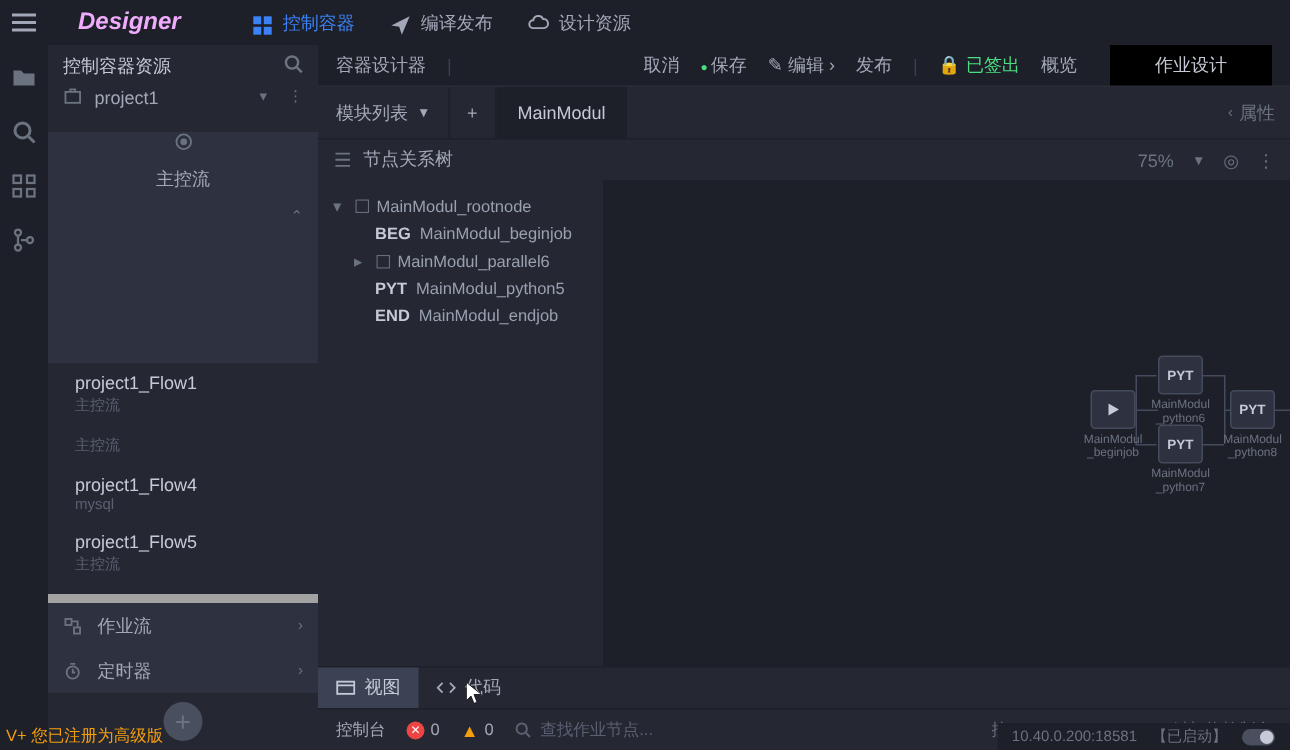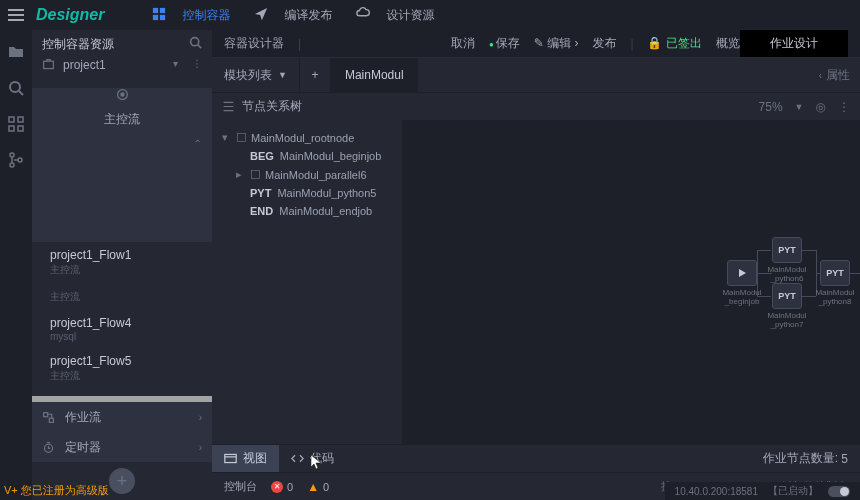--- a/index.html
+++ b/index.html
@@ -1,22 +1,22 @@
 <!DOCTYPE html>
 <html><head>
 <meta charset="utf-8">
 <style>
 *{box-sizing:border-box;margin:0;padding:0;font-family:-apple-system,"PingFang SC","Microsoft YaHei",sans-serif}
 body{background:#1e2029;color:#a3a8b8;font-size:12px;overflow:hidden;width:860px;height:500px}
 .topbar{height:30px;background:#1e2029;display:flex;align-items:center;padding:0 8px;gap:8px}
 .hamburger{width:20px;height:20px;display:flex;flex-direction:column;justify-content:center;gap:3px;cursor:pointer}
 .hamburger span{height:2px;background:#a3a8b8;width:16px}
-.logo{color:#14b8a6;font-weight:700;font-size:16px;font-style:italic;margin-left:0}
+.logo{color:#f0abfc;font-weight:700;font-size:16px;font-style:italic;margin-left:16px}
 .topnav{display:flex;gap:24px;margin-left:40px}
-.topnav-item{display:flex;align-items:flex-start;gap:16px;cursor:pointer;color:#a3a8b8}
+.topnav-item{display:flex;align-items:flex-end;gap:6px;cursor:pointer;color:#a3a8b8}
 .topnav-item.active{color:#3b82f6}
 .topnav-item svg{width:14px;height:14px}
 .body{display:flex;height:470px}
 .iconrail{width:32px;background:#1e2029;display:flex;flex-direction:column;align-items:center;gap:20px;padding-top:14px}
 .iconrail div{width:16px;height:16px;color:#6b7280;cursor:pointer}
 .sidebar{width:180px;background:#252833;display:flex;flex-direction:column}
 .side-header{height:28px;display:flex;align-items:center;padding:0 10px;justify-content:space-between;color:#c5cad6}
 .search-ic{color:#6b7280}
 .proj-row{display:flex;align-items:flex-start;height:30px;padding:0 10px;gap:8px;cursor:pointer}
 .proj-chev{margin-left:auto;color:#6b7280;font-size:10px}
@@ -29,21 +29,21 @@
 .foot-sections{border-top:6px solid #a3a3a3}
 .add-big{height:38px;display:flex;align-items:center;justify-content:center}
 .add-circle{width:26px;height:26px;border-radius:50%;background:#4a4f5f;display:flex;align-items:center;justify-content:center;color:#6b7280;font-size:18px;cursor:pointer}
 .main{flex:1;background:#1e2029;display:flex;flex-direction:column;position:relative}
 .crumb{height:28px;display:flex;align-items:center;padding:0 12px;gap:14px;font-size:12px;border-bottom:1px solid #2a2d38}
 .crumb .sep{color:#3a3f4f}
 .crumb-right{margin-left:auto;display:flex;gap:14px;align-items:center}
 .crumb-right span{cursor:pointer}
 .green{color:#4ade80}
 .save-dot{color:#4ade80;font-size:8px;margin-right:2px}
-.farright{display:flex;gap:0;align-items:center}
+.farright{display:flex;gap:22px;align-items:center}
 .design-btn{background:#000000;padding:5px 30px;color:#c5cad6}
 .tabbar{height:34px;background:#252833;display:flex;align-items:stretch}
 .modlist{display:flex;align-items:center;gap:6px;padding:0 12px;color:#a3a8b8;cursor:pointer}
 .addtab{width:32px;display:flex;align-items:center;justify-content:center;border-left:1px solid #1e2029;border-right:1px solid #1e2029;cursor:pointer;color:#a3a8b8}
 .tab{padding:0 14px;display:flex;align-items:center;background:#1e2029;color:#c5cad6;cursor:pointer}
 .propbtn{margin-left:auto;display:flex;align-items:center;padding:0 10px;gap:4px;color:#6b7280;cursor:pointer}
 .treebar{height:28px;background:#252833;display:flex;align-items:center;padding:0 10px;gap:7px;border-top:1px solid #1e2029}
 .treebar-right{margin-left:auto;display:flex;align-items:center;gap:12px;color:#6b7280}
 .canvas-wrap{flex:1;display:flex}
 .tree{width:190px;background:#252833;padding:8px 10px;font-size:11px}
@@ -312,33 +312,39 @@
             <path d="M1 6h14"></path>
           </svg>
         <span>视图</span>
       </div>
       <div class="btab">
         <svg viewBox="0 0 16 16" fill="none" stroke="currentColor" stroke-width="1.5">
             <path d="M5 4L1 8l4 4M11 4l4 4-4 4"></path>
           </svg>
         <span>代码</span>
       </div>
-      <div class="nodecount"><span>作业节点数量: </span>&nbsp;<span>5</span></div>
     </div>
 
     <div class="console">
       <span>控制台</span>
       <span class="err-badge">
           <span class="err-dot">✕</span>
           <span>0</span>
         </span>
       <span class="err-badge">
           <span class="warn-tri">▲</span>
           <span>0</span>
         </span>
+      <div class="console-search">
+        <svg width="11" height="11" viewBox="0 0 16 16" fill="none" stroke="currentColor" stroke-width="2">
+            <circle cx="7" cy="7" r="5"></circle>
+            <path d="M11 11l4 4"></path>
+          </svg>
+        <span>查找作业节点...</span>
+      </div>
       <span class="console-right">按 Ctrl / Cmd + Shift + X 键切换控制台</span>
     </div>
 
     <div class="statusbar">
       <span>10.40.0.200:18581</span>
       <span>【已启动】</span>
       <div class="toggle"></div>
     </div>
     <svg class="cursor" style="left:99px;top:425px" viewBox="0 0 12 16">
         <path d="M0 0l0 12 3-3 2 5 2-1-2-5 5 0z" fill="#fff" stroke="#000" stroke-width="0.5"></path>

